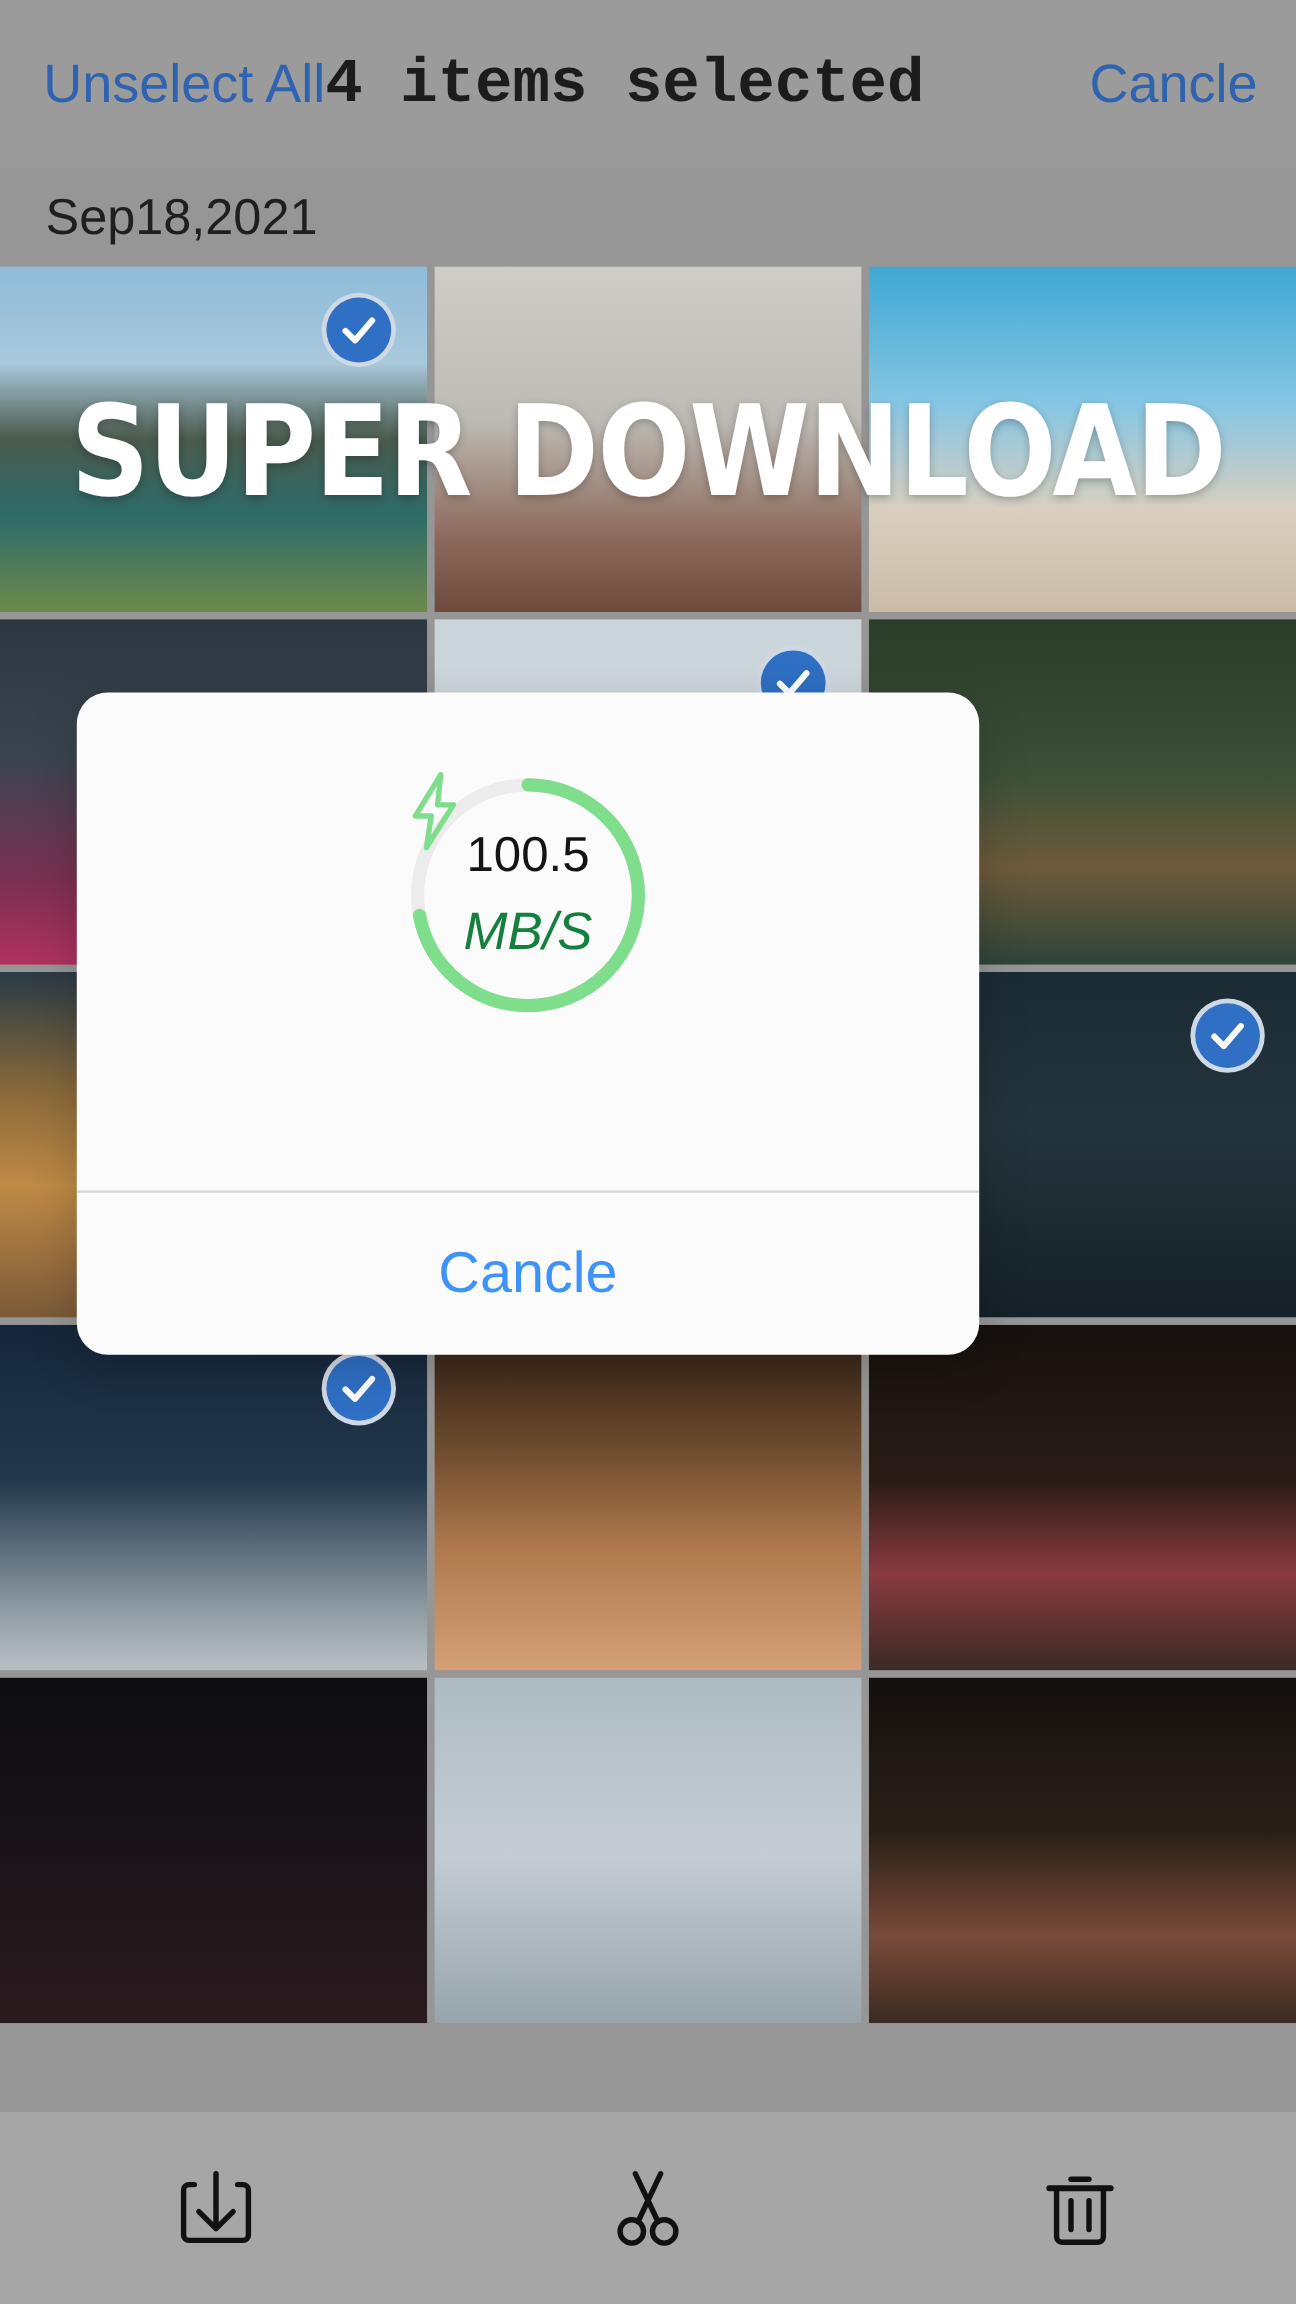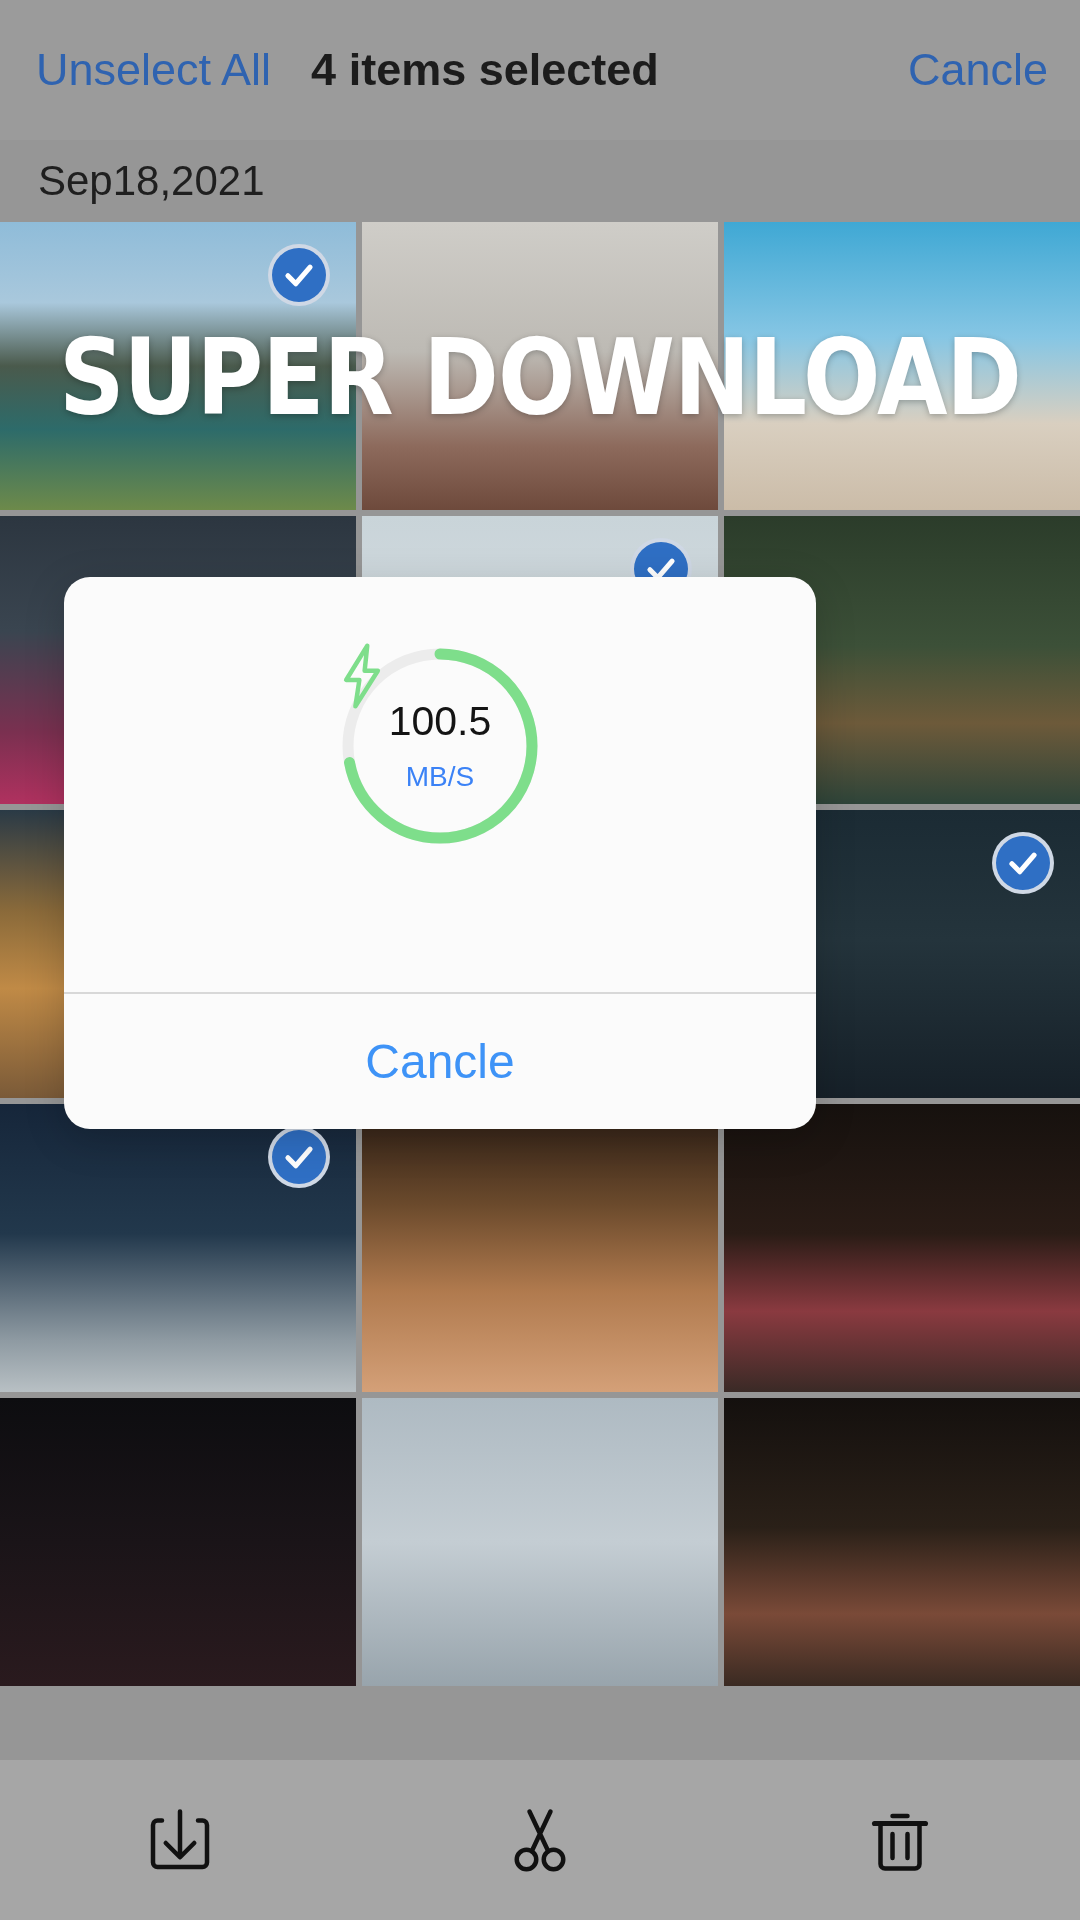--- a/index.html
+++ b/index.html
@@ -15,22 +15,22 @@
   .topbar{
     position:absolute; left:0; top:0; width:1080px; height:140px;
     background:#9b9b9b;
     display:flex; align-items:center;
   }
   .topbar-unselect{
     color:#2f63b0; font-size:45px; letter-spacing:0px;
     margin-left:36px; white-space:nowrap; cursor:pointer;
   }
   .topbar-count{
-    color:#1c1c1c; font-size:45px; font-weight:600;
-    margin-left:40px; white-space:nowrap;
+    color:#1c1c1c; font-size:52px; font-weight:600;
+    white-space:nowrap;font-family:Liberation Mono, monospace;
   }
   .topbar-cancel{
     color:#2f63b0; font-size:45px;
     position:absolute; right:32px; white-space:nowrap; cursor:pointer;
   }
 
   
   .date-band{
     position:absolute; left:0; top:140px; width:1080px; height:82px;
     background:#969696;
@@ -85,21 +85,21 @@
     overflow:hidden;
   }
   .ring-wrap{ position:relative; margin-top:66px; width:206px; height:206px; }
   .ring-wrap svg{ position:absolute; inset:0; }
   .ring-inner{
     position:absolute; inset:0;
     display:flex; flex-direction:column; align-items:center; justify-content:center;gap:16px;
   }
   .bolt{ width:50px; height:66px; margin-bottom:4px; }
   .speed-val{ font-size:41px; color:#141414; line-height:1.12; }
-  .speed-unit{ font-size:28px; color:#3b82f6; line-height:1.12; }
+  .speed-unit{ font-size:44px; color:#15803d; line-height:1.12;font-style:italic; }
   .status-line{
     margin-top:44px; font-size:47px; color:#111111; text-align:center;
   }
   .dlg-sep{
     position:absolute; left:0; bottom:135px; width:100%; height:2px;
     background:#d8d8d8;
   }
   .dlg-cancel{
     position:absolute; left:0; bottom:0; width:100%; height:135px;
     display:flex; align-items:center; justify-content:center;

